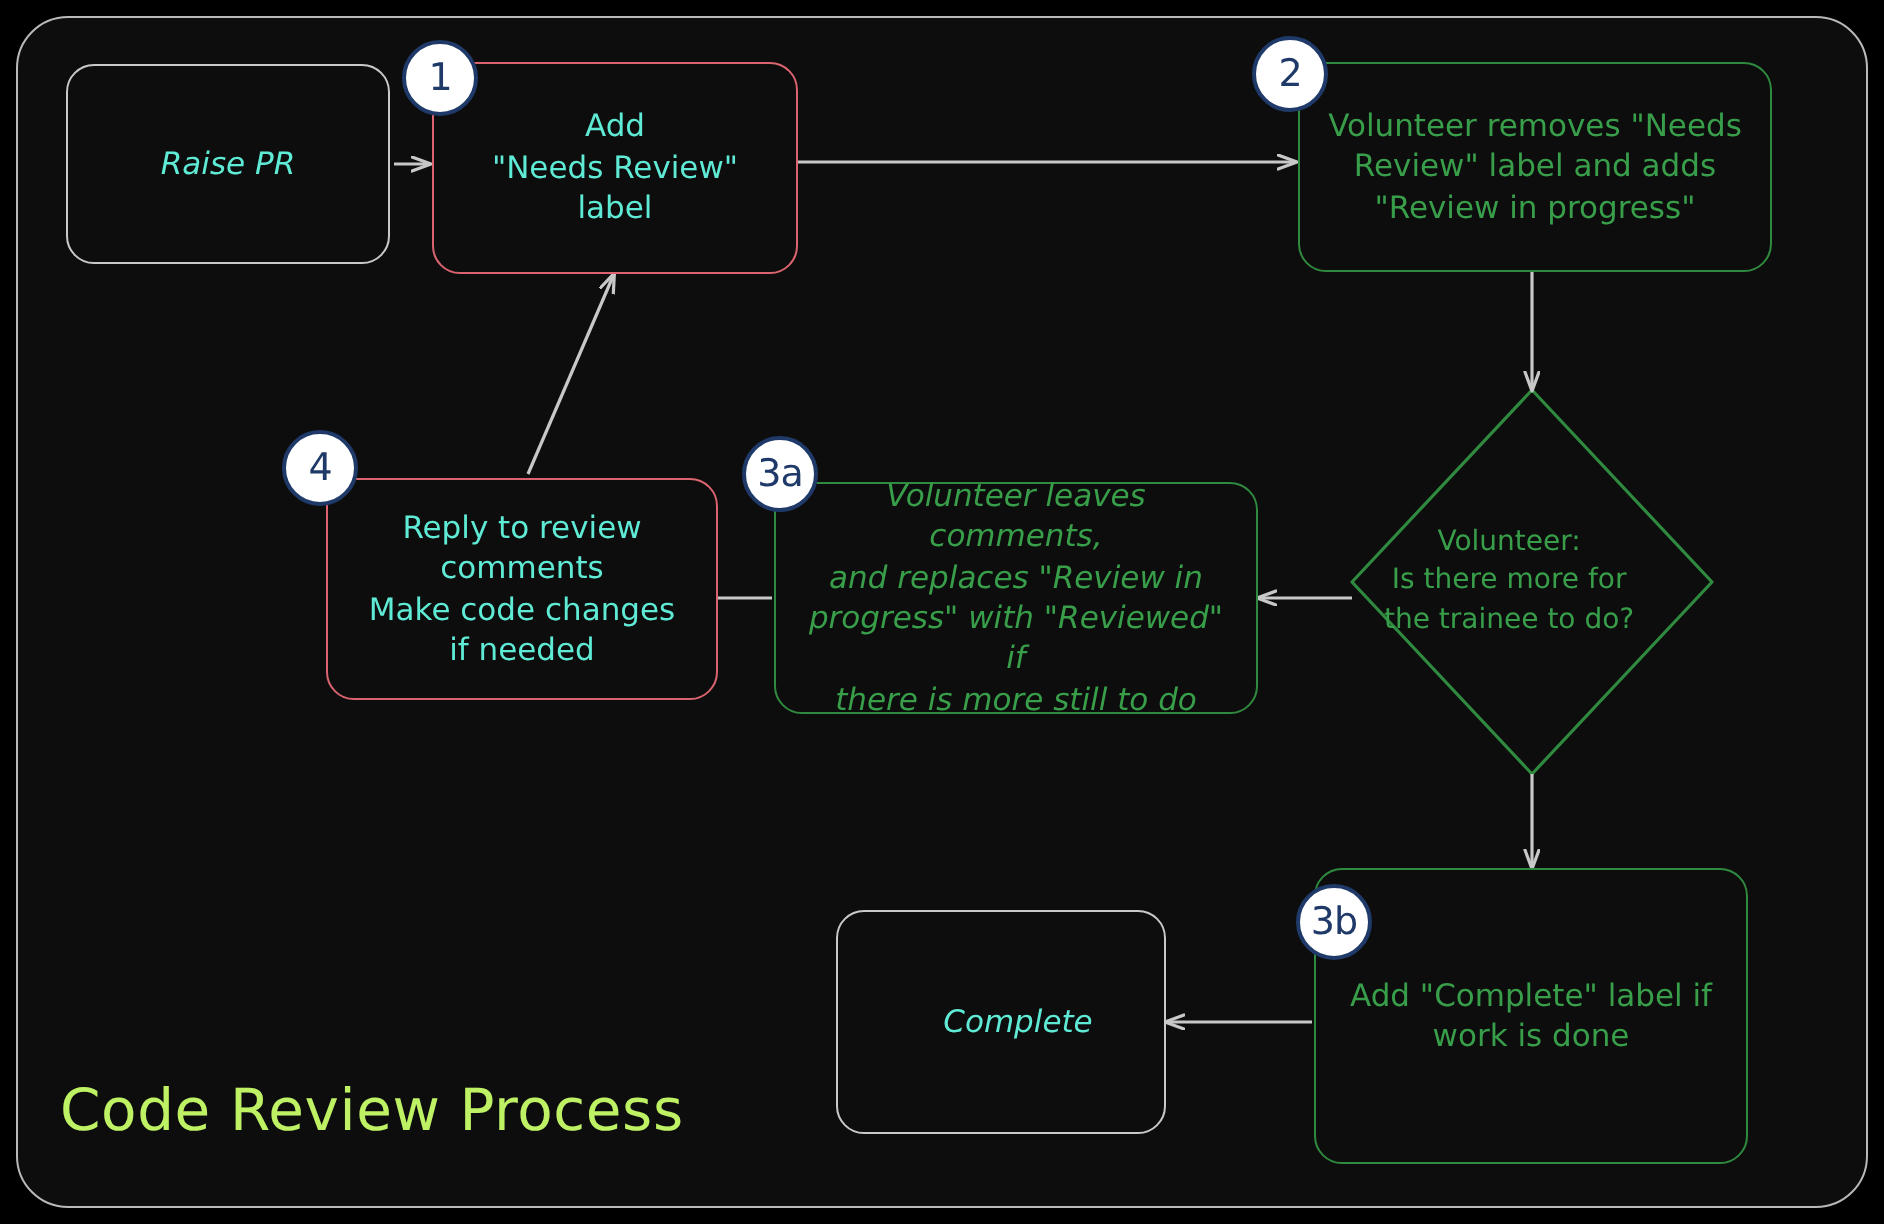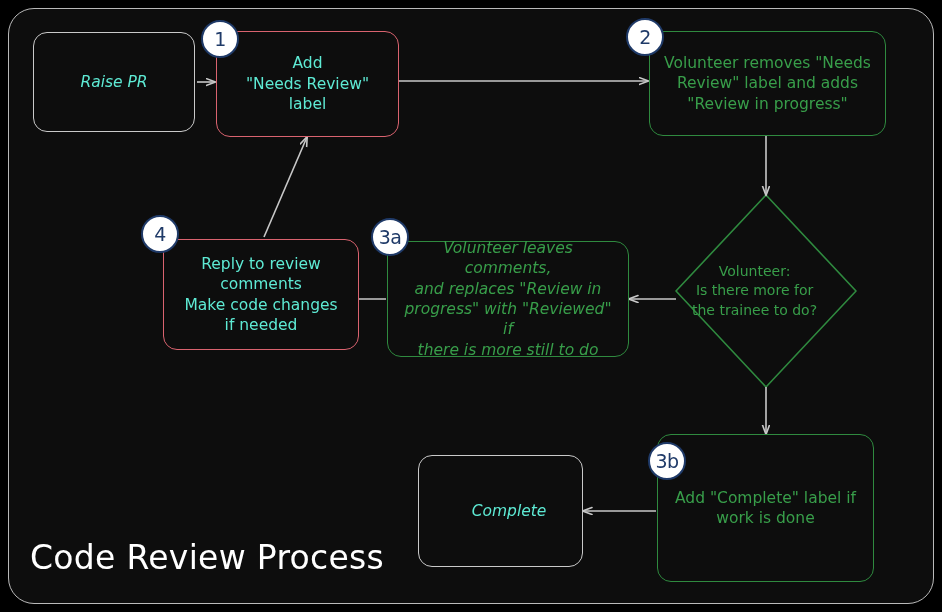--- a/index.html
+++ b/index.html
@@ -82,22 +82,22 @@
     display: flex;
     align-items: center;
     justify-content: center;
     font-size: 19px;
     line-height: 1;
     letter-spacing: -0.5px;
   }
   #title {
     position: absolute;
     left: 30px; top: 538px;
-    color: #ffffff;
-    font-size: 33px;
+    color: #bef264;
+    font-size: 29px;
     letter-spacing: 0.3px;
   }
 </style>
 </head>
 <body>
 
 <div id="canvas">
 
   <div id="frame"></div>
 

